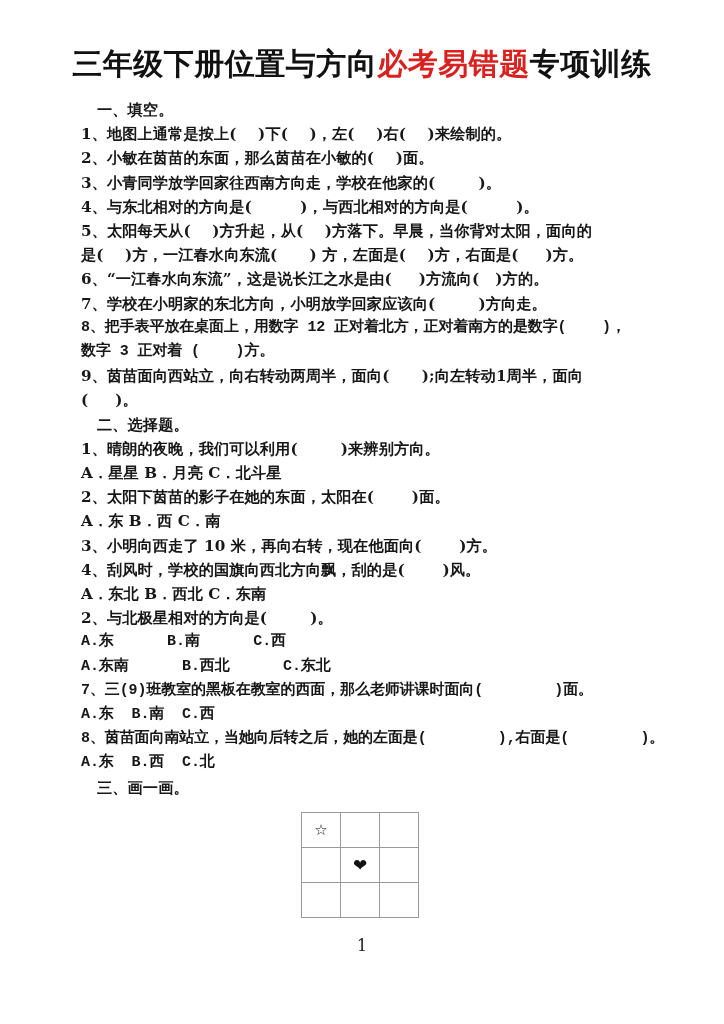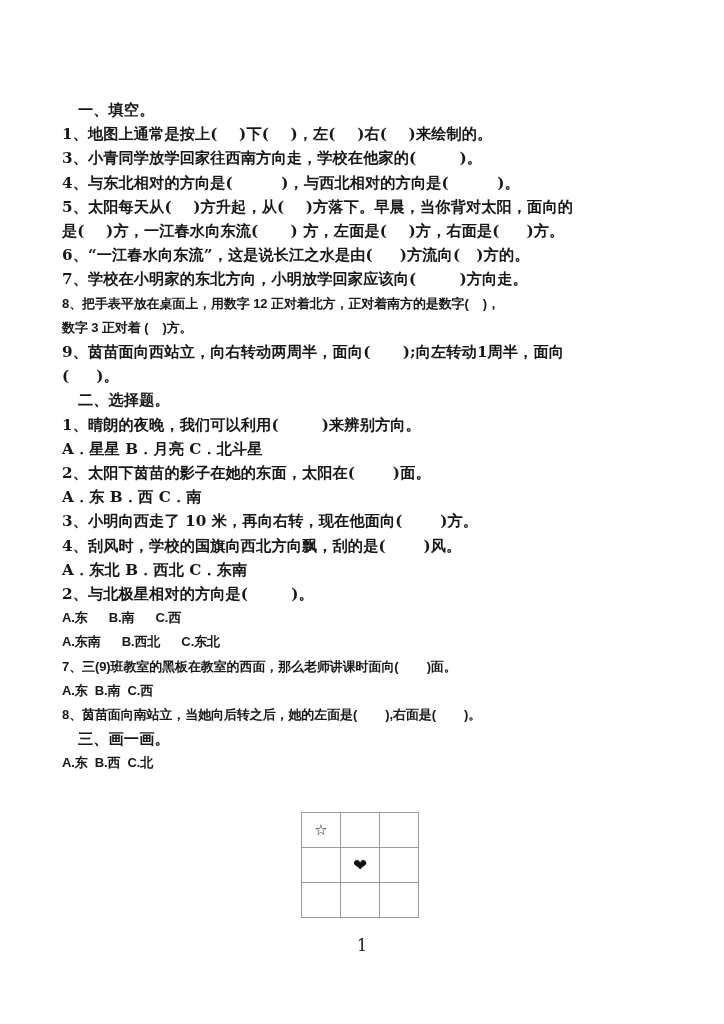--- a/index.html
+++ b/index.html
@@ -48,31 +48,32 @@
   }
 
   .line {
     font-family: "DejaVu Serif", "Liberation Serif", serif;
     font-size: 15.2px;
     line-height: 24.2px;
     color: #171717;
     white-space: pre-wrap;
     letter-spacing: 0.1px;
     font-weight: 600;
+    margin-left: 19px;
   }
 
   
   .line.section-head {
     padding-left: 16px;
   }
 
   
   .line.narrow {
-    font-family: Liberation Sans, sans-serif;
-    font-size: 13px;
+    font-family: Liberation Mono, monospace;
+    font-size: 15px;
     letter-spacing: -0.1px;
     font-weight: 600;
   }
 
   .line.hang {
     padding-left: 0;
   }
 
   
   .grid-wrap {
@@ -114,25 +115,29 @@
     font-family: "DejaVu Serif", "Liberation Serif", serif;
     font-size: 16px;
     color: #141414;
   }
 </style>
 </head>
 <body>
 
 <div class="page">
 
+  <div class="title">
+    <span class="t-black">三年级下册位置与方向</span><span class="t-red">必考易错题</span><span class="t-black">专项训练</span>
+  </div>
 
   <div class="content">
 
     <div class="line section-head">一、填空。</div>
     <div class="line">1、地图上通常是按上(    )下(    )，左(    )右(    )来绘制的。</div>
+    <div class="line">2、小敏在茵苗的东面，那么茵苗在小敏的(    )面。</div>
     <div class="line">3、小青同学放学回家往西南方向走，学校在他家的(        )。</div>
     <div class="line">4、与东北相对的方向是(         )，与西北相对的方向是(         )。</div>
     <div class="line">5、太阳每天从(    )方升起，从(    )方落下。早晨，当你背对太阳，面向的</div>
     <div class="line hang">是(    )方，一江春水向东流(      ) 方，左面是(    )方，右面是(     )方。</div>
     <div class="line">6、“一江春水向东流”，这是说长江之水是由(     )方流向(   )方的。</div>
     <div class="line">7、学校在小明家的东北方向，小明放学回家应该向(        )方向走。</div>
     <div class="line narrow">8、把手表平放在桌面上，用数字 12 正对着北方，正对着南方的是数字(    )，</div>
     <div class="line narrow hang">数字 3 正对着 (    )方。</div>
     <div class="line">9、茵苗面向西站立，向右转动两周半，面向(      );向左转动1周半，面向</div>
     <div class="line hang">(     )。</div>
@@ -144,23 +149,23 @@
     <div class="line">A．东 B．西 C．南</div>
     <div class="line">3、小明向西走了 10 米，再向右转，现在他面向(       )方。</div>
     <div class="line">4、刮风时，学校的国旗向西北方向飘，刮的是(       )风。</div>
     <div class="line">A．东北 B．西北 C．东南</div>
     <div class="line">2、与北极星相对的方向是(        )。</div>
     <div class="line narrow">A.东      B.南      C.西</div>
     <div class="line narrow">A.东南      B.西北      C.东北</div>
     <div class="line narrow">7、三(9)班教室的黑板在教室的西面，那么老师讲课时面向(        )面。</div>
     <div class="line narrow">A.东  B.南  C.西</div>
     <div class="line narrow">8、茵苗面向南站立，当她向后转之后，她的左面是(        ),右面是(        )。</div>
+    <div class="line narrow">A.东  B.西  C.北</div>
+
     <div class="line section-head">三、画一画。</div>
-
-    <div class="line narrow">A.东  B.西  C.北</div>
   </div>
 
   <div class="grid-wrap">
     <table class="grid">
       <tbody>
         <tr>
           <td><span class="cell-glyph star">☆</span></td>
           <td><span class="cell-glyph"></span></td>
           <td><span class="cell-glyph"></span></td>
         </tr>

